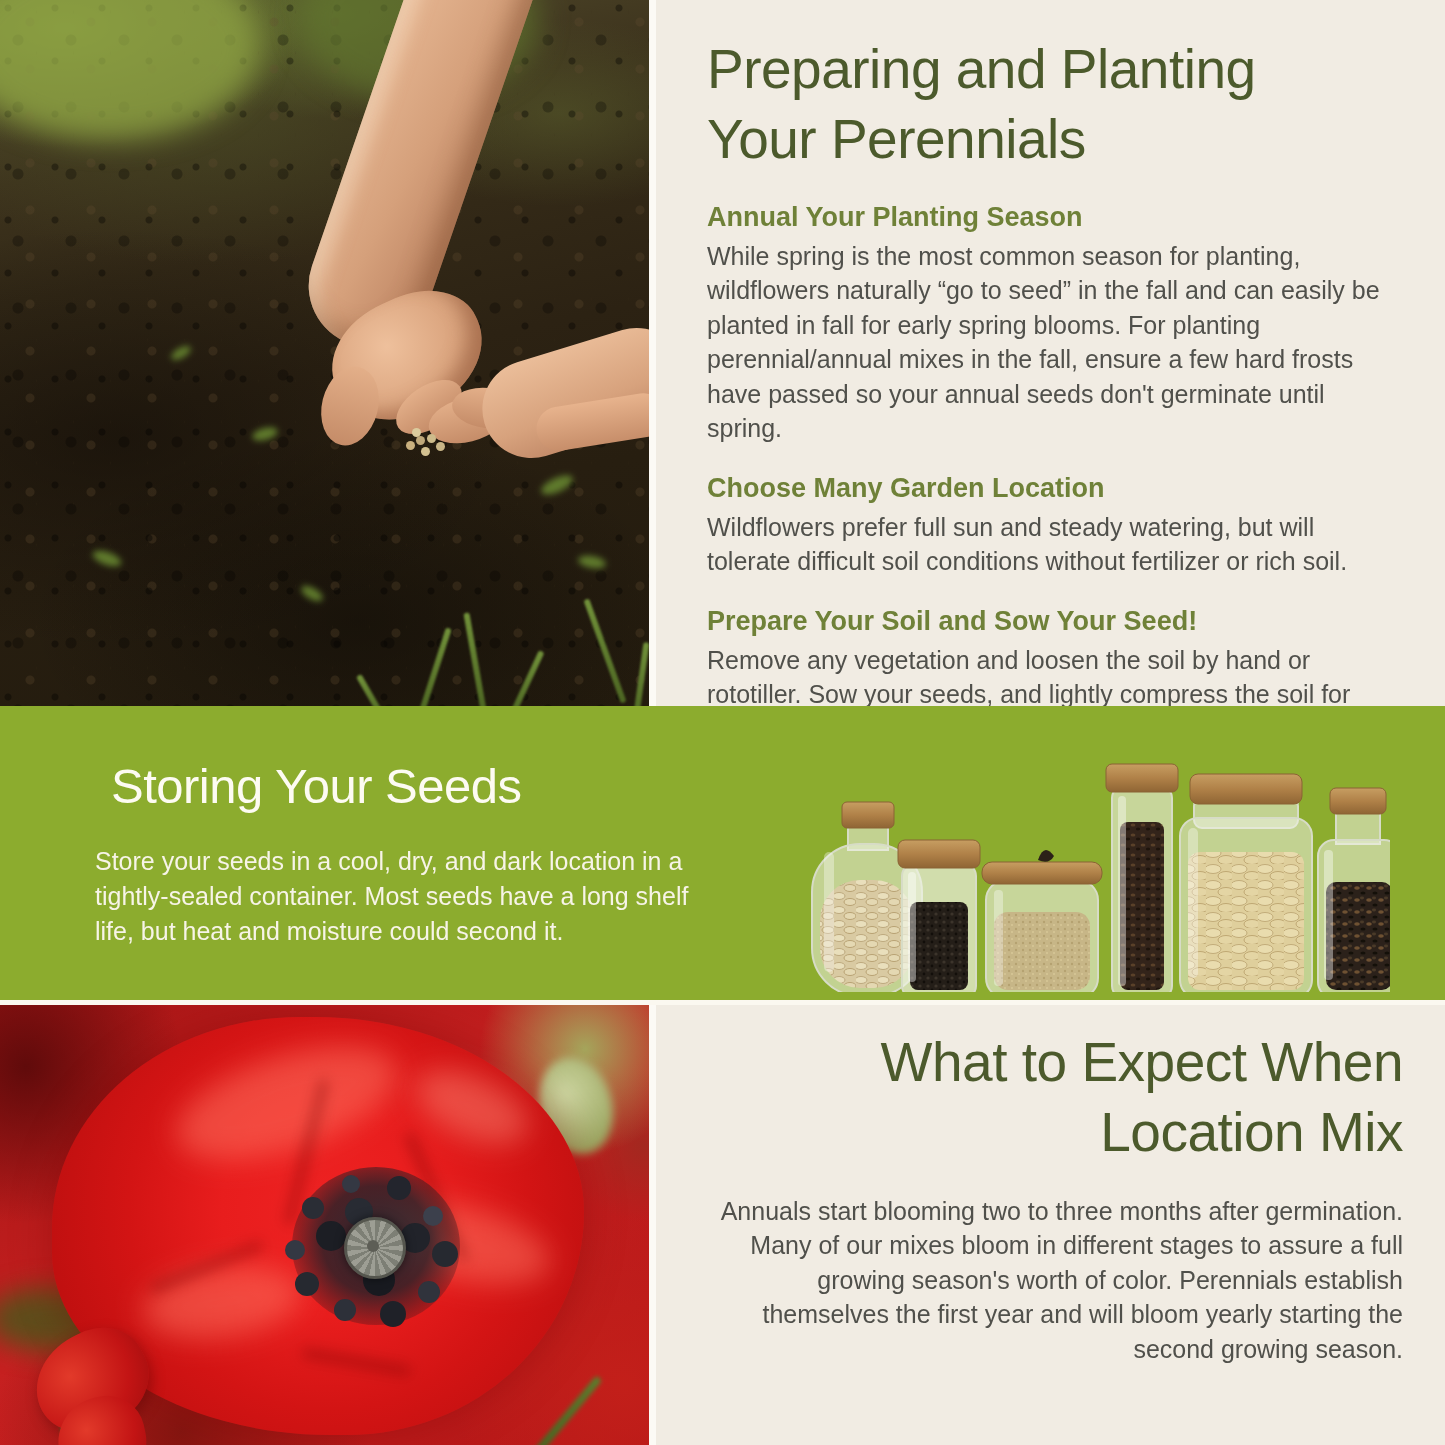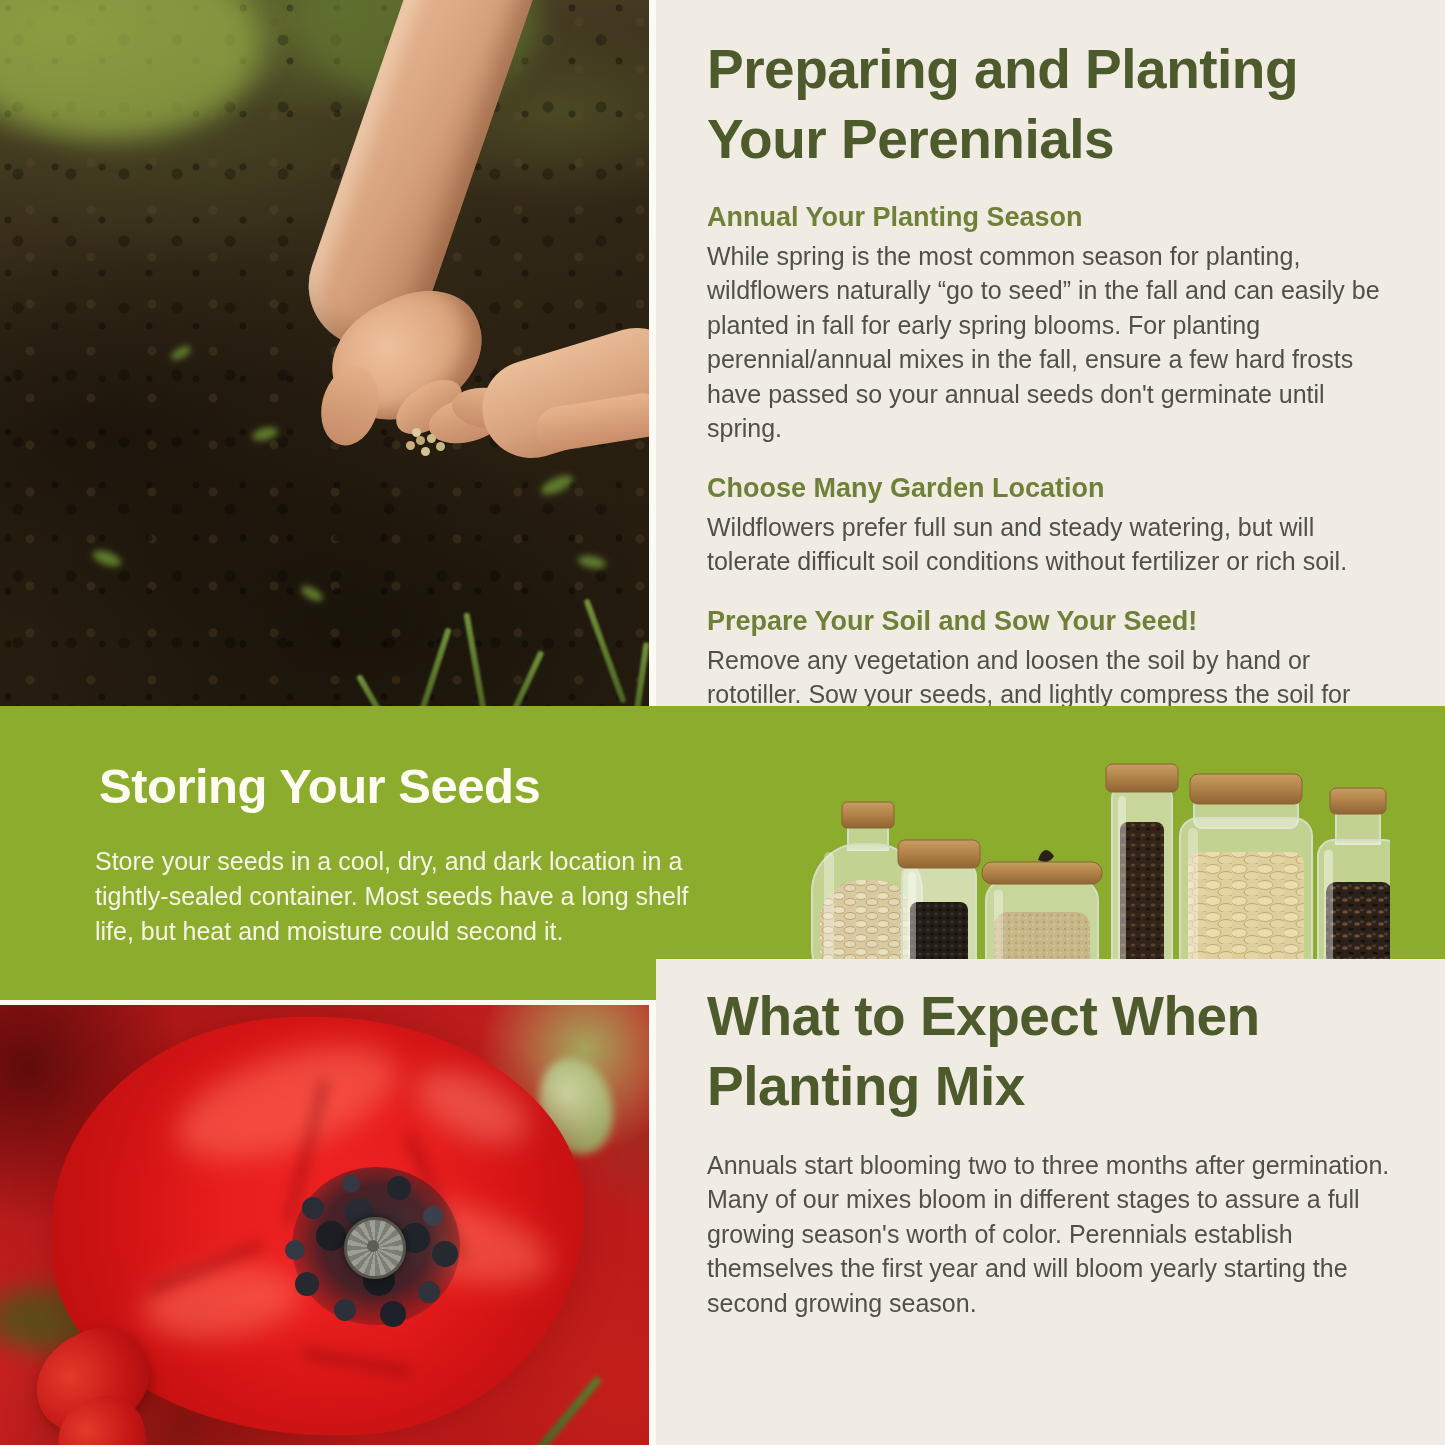--- a/index.html
+++ b/index.html
@@ -55,33 +55,33 @@
     background:linear-gradient(175deg,#ecbf9b 0%,#d7a27d 60%,#bd8463 100%);
   }
   .hand2f{position:absolute;right:-16px;top:400px;width:130px;height:44px;border-radius:26px;
     transform:rotate(-9deg);background:linear-gradient(180deg,#e7b38d,#c78e6a);}
   .sprig{position:absolute;border-radius:50%;background:#5f7a2c;filter:blur(3px);}
   .blade{position:absolute;width:6px;border-radius:4px;background:linear-gradient(#71913a,#4c6522);filter:blur(1px);}
   
   .panel{position:absolute;left:656px;right:0;background:#f1ece3;}
   .panel-top{top:0;height:706px;padding:34px 42px 0 51px;box-sizing:border-box;}
   .big-title{
-    margin:0;font-size:55px;line-height:1.28;font-weight:700;letter-spacing:-0.5px;
+    margin:0;font-size:55px;line-height:1.28;font-weight:400;letter-spacing:-0.5px;
     color:#4c5a2c;
   }
   .big-title span{display:block;}
   .sec-head{margin:27px 0 6px 0;font-size:27px;font-weight:700;color:#6f8138;}
   .sec-body{margin:0;font-size:25px;line-height:1.38;color:#50504b;max-width:700px;}
   
   .green-band{
     position:absolute;left:0;top:706px;width:100%;height:294px;background:#8cac2e;
     border-bottom:5px solid #fbf8f0;box-sizing:content-box;
   }
   .band-text{position:absolute;left:95px;top:52px;width:625px;}
-  .band-title{margin:0 0 30px 4px;font-size:49px;font-weight:700;color:#fdfbf2;letter-spacing:-0.5px;}
+  .band-title{margin:0 0 30px 16px;font-size:49px;font-weight:400;color:#fdfbf2;letter-spacing:-0.5px;}
   .band-body{margin:0;font-size:25px;line-height:1.4;color:#f7f4e7;}
   .jars{position:absolute;right:55px;bottom:8px;}
   
   .photo-poppy{
     left:0;top:1005px;width:650px;height:440px;
     background:
       radial-gradient(circle 150px at 90% 10%, rgba(163,172,94,.95), transparent 70%),
       radial-gradient(circle 110px at 99% 32%, rgba(158,42,32,.85), transparent 70%),
       radial-gradient(circle 210px at 4% 14%, rgba(92,10,10,.95), transparent 75%),
       radial-gradient(circle 230px at 96% 86%, rgba(196,32,26,.9), transparent 75%),
@@ -117,21 +117,21 @@
     position:absolute;left:292px;top:200px;width:56px;height:56px;border-radius:50%;
     background:repeating-conic-gradient(#7d7f75 0deg 12deg,#9d9e94 12deg 24deg);
     border:3px solid #55564e;box-shadow:0 0 10px rgba(0,0,0,.5);
   }
   .pod::after{content:"";position:absolute;left:20px;top:20px;width:12px;height:12px;border-radius:50%;background:#5d5e56;}
   .bud{position:absolute;border-radius:55% 45% 50% 50%;
     background:radial-gradient(circle at 35% 35%,#e23a2a,#c31414 60%,#9c0d0d);}
   .bud1{left:34px;top:328px;width:116px;height:96px;transform:rotate(-28deg);box-shadow:0 6px 14px rgba(80,0,0,.4);}
   .bud2{left:58px;top:392px;width:88px;height:86px;transform:rotate(-12deg);}
   
-  .panel-bottom{top:959px;height:440px;padding:22px 42px 0 51px;box-sizing:border-box;}
+  .panel-bottom{top:1005px;height:440px;padding:22px 42px 0 51px;box-sizing:border-box;text-align:right;}
   .panel-bottom .sec-body{margin-top:26px;}
   
   .divider{position:absolute;width:7px;background:#fcfaf5;}
   .divider-top{left:649px;top:0;height:706px;}
   .divider-bottom{left:649px;top:1005px;height:440px;}
 </style>
 </head>
 <body>
 
 <div class="canvas">
@@ -283,18 +283,18 @@
       <div class="pod"></div>
     </div>
     <div class="bud bud1"></div>
     <div class="bud bud2"></div>
   </div>
   <div class="divider divider-bottom"></div>
 
   <div class="panel panel-bottom">
     <h2 class="big-title">
       <span>What to Expect When</span>
-      <span>Planting Mix</span>
+      <span>Location Mix</span>
     </h2>
     <p class="sec-body">Annuals start blooming two to three months after germination. Many of our mixes bloom in different stages to assure a full growing season's worth of color. Perennials establish themselves the first year and will bloom yearly starting the second growing season.</p>
   </div>
 
 </div>
 
 </body></html>

